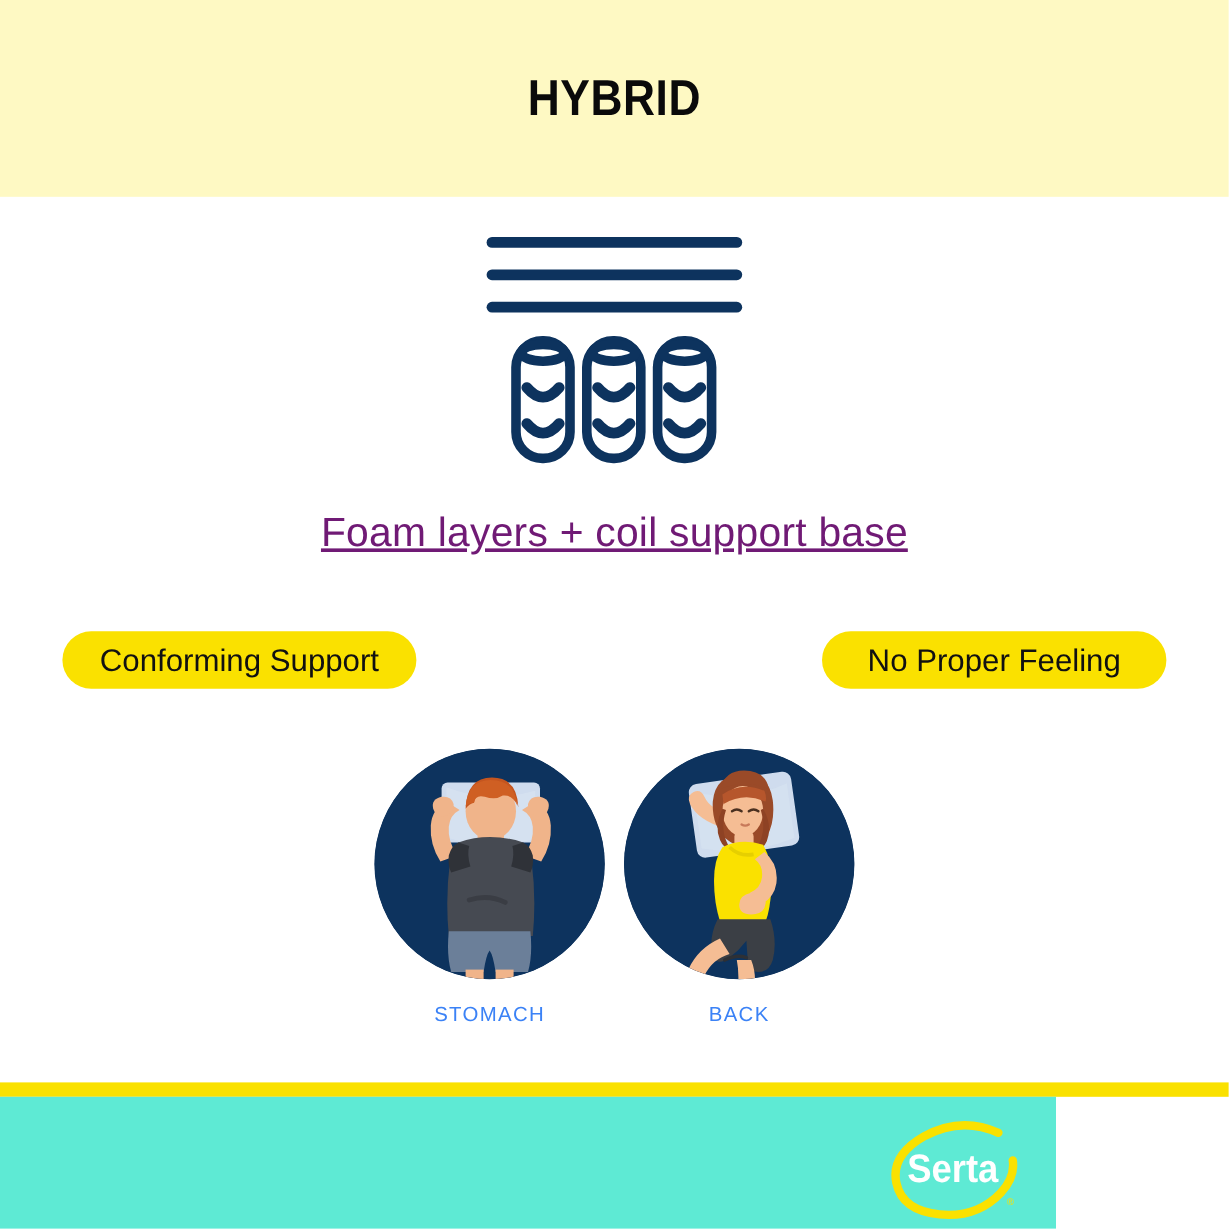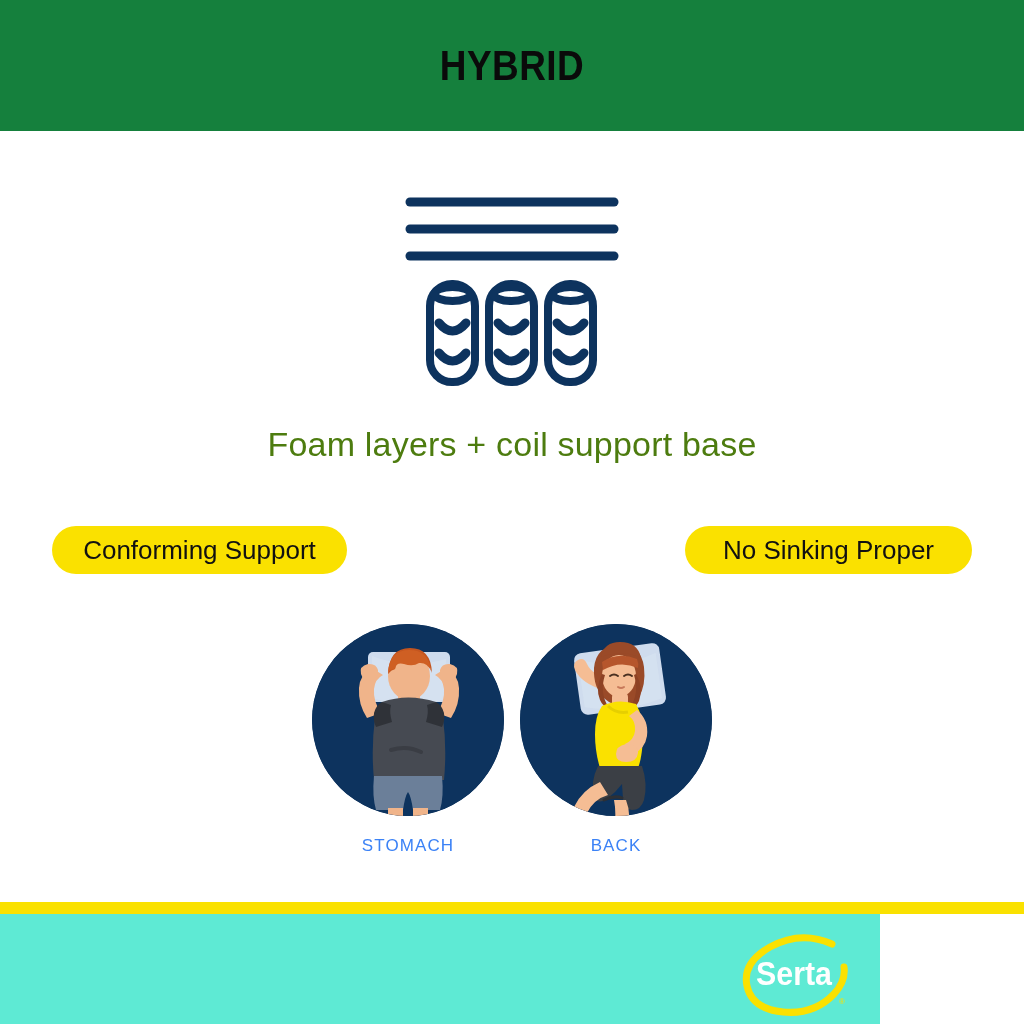--- a/index.html
+++ b/index.html
@@ -19,22 +19,22 @@
     height: 1024px;
     background: #ffffff;
   }
 
   
   .header-band {
     position: absolute;
     left: 0;
     top: 0;
     width: 1024px;
-    height: 131px;
-    background: #15803d;
+    height: 164px;
+    background: #fef9c3;
     display: flex;
     align-items: center;
     justify-content: center;
   }
   .header-title {
     font-family: "Liberation Sans", sans-serif;
     font-size: 42px;
     font-weight: bold;
     color: #0a0a0a;
     letter-spacing: 0.5px;
@@ -56,22 +56,23 @@
   
   .subtitle {
     position: absolute;
     left: 0;
     top: 425px;
     width: 1024px;
     text-align: center;
     font-family: "Liberation Sans", sans-serif;
     font-size: 34px;
     font-weight: 300;
-    color: #4d7c0f;
+    color: #701a75;
     letter-spacing: 0.2px;
+    text-decoration: underline;
   }
 
   
   .pill-row {
     position: absolute;
     left: 52px;
     top: 526px;
     width: 920px;
     height: 48px;
     display: flex;
@@ -191,21 +192,21 @@
         <path d="M160 133 q13.5 16 27 0"></path>
         <path d="M160 163 q13.5 16 27 0"></path>
       </g>
     </svg>
   </div>
 
   <div class="subtitle">Foam layers + coil support base</div>
 
   <div class="pill-row">
     <div class="pill pill-0">Conforming Support</div>
-    <div class="pill pill-1">No Sinking Proper</div>
+    <div class="pill pill-1">No Proper Feeling</div>
   </div>
 
   <div class="positions">
 
     <div class="position position-0">
       <div class="pos-circle">
         <svg viewBox="0 0 192 192" width="192" height="192" aria-hidden="true">
           <circle cx="96" cy="96" r="96" fill="#0d335e"></circle>
 
           <rect x="56" y="28" width="82" height="50" rx="5" fill="#cfdcee"></rect>

